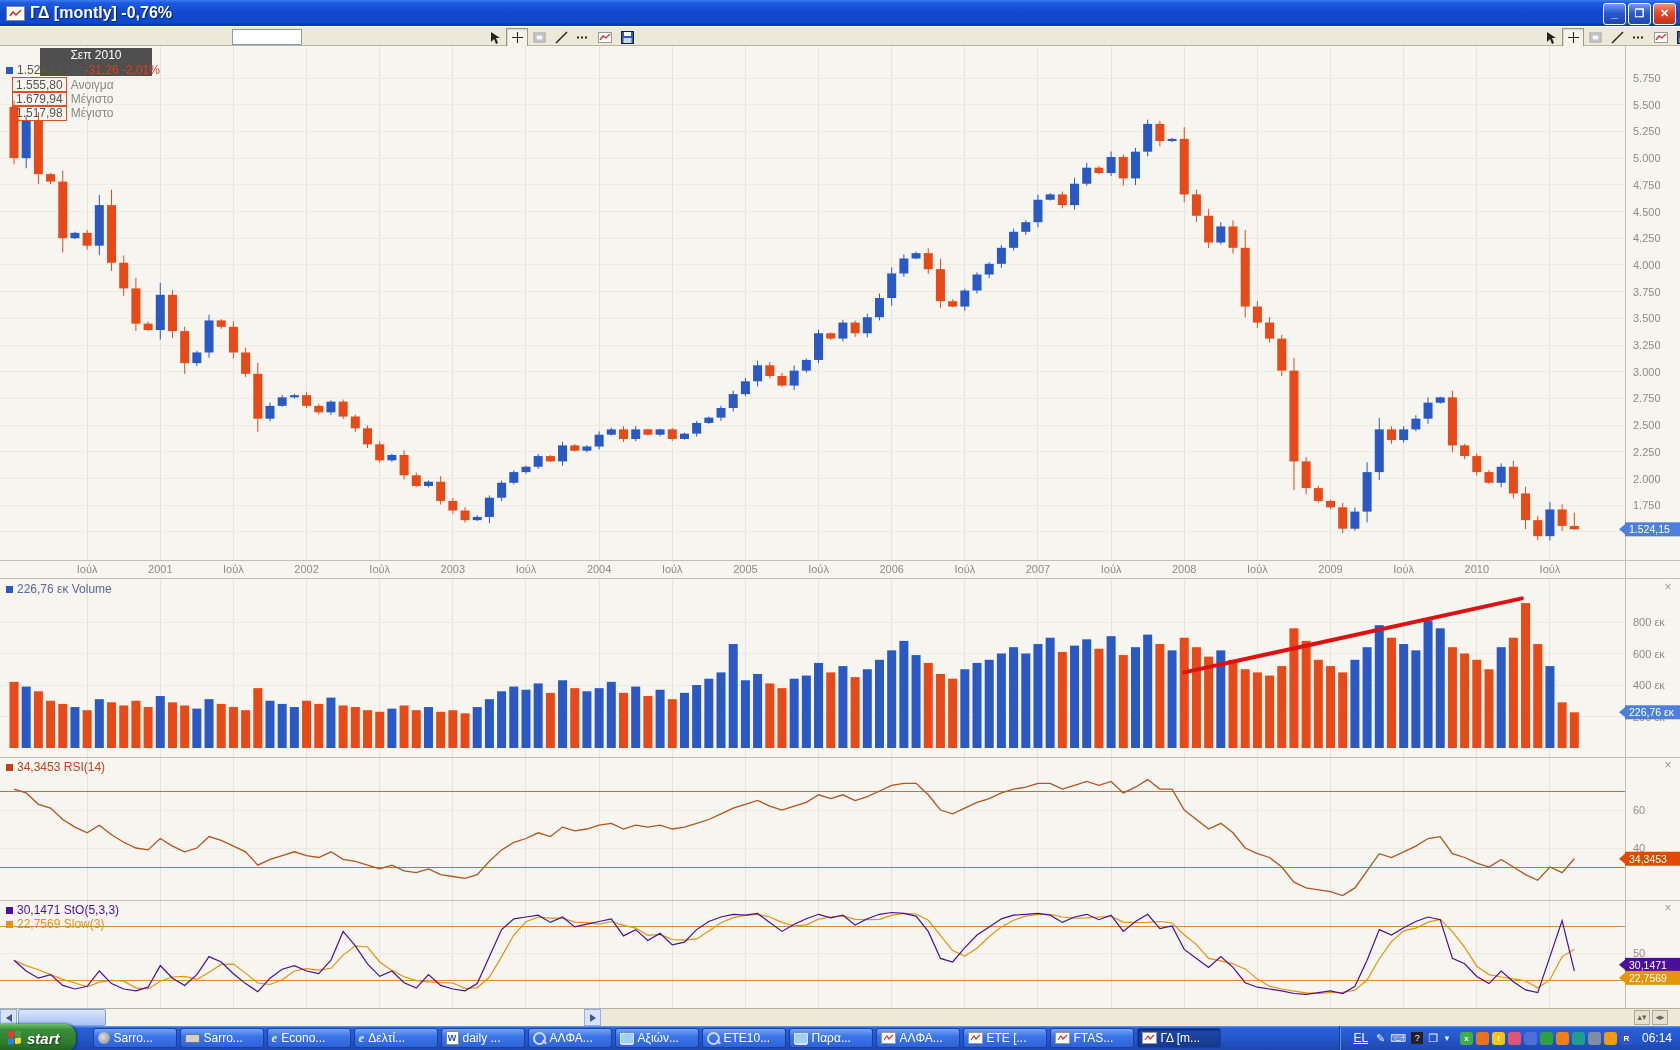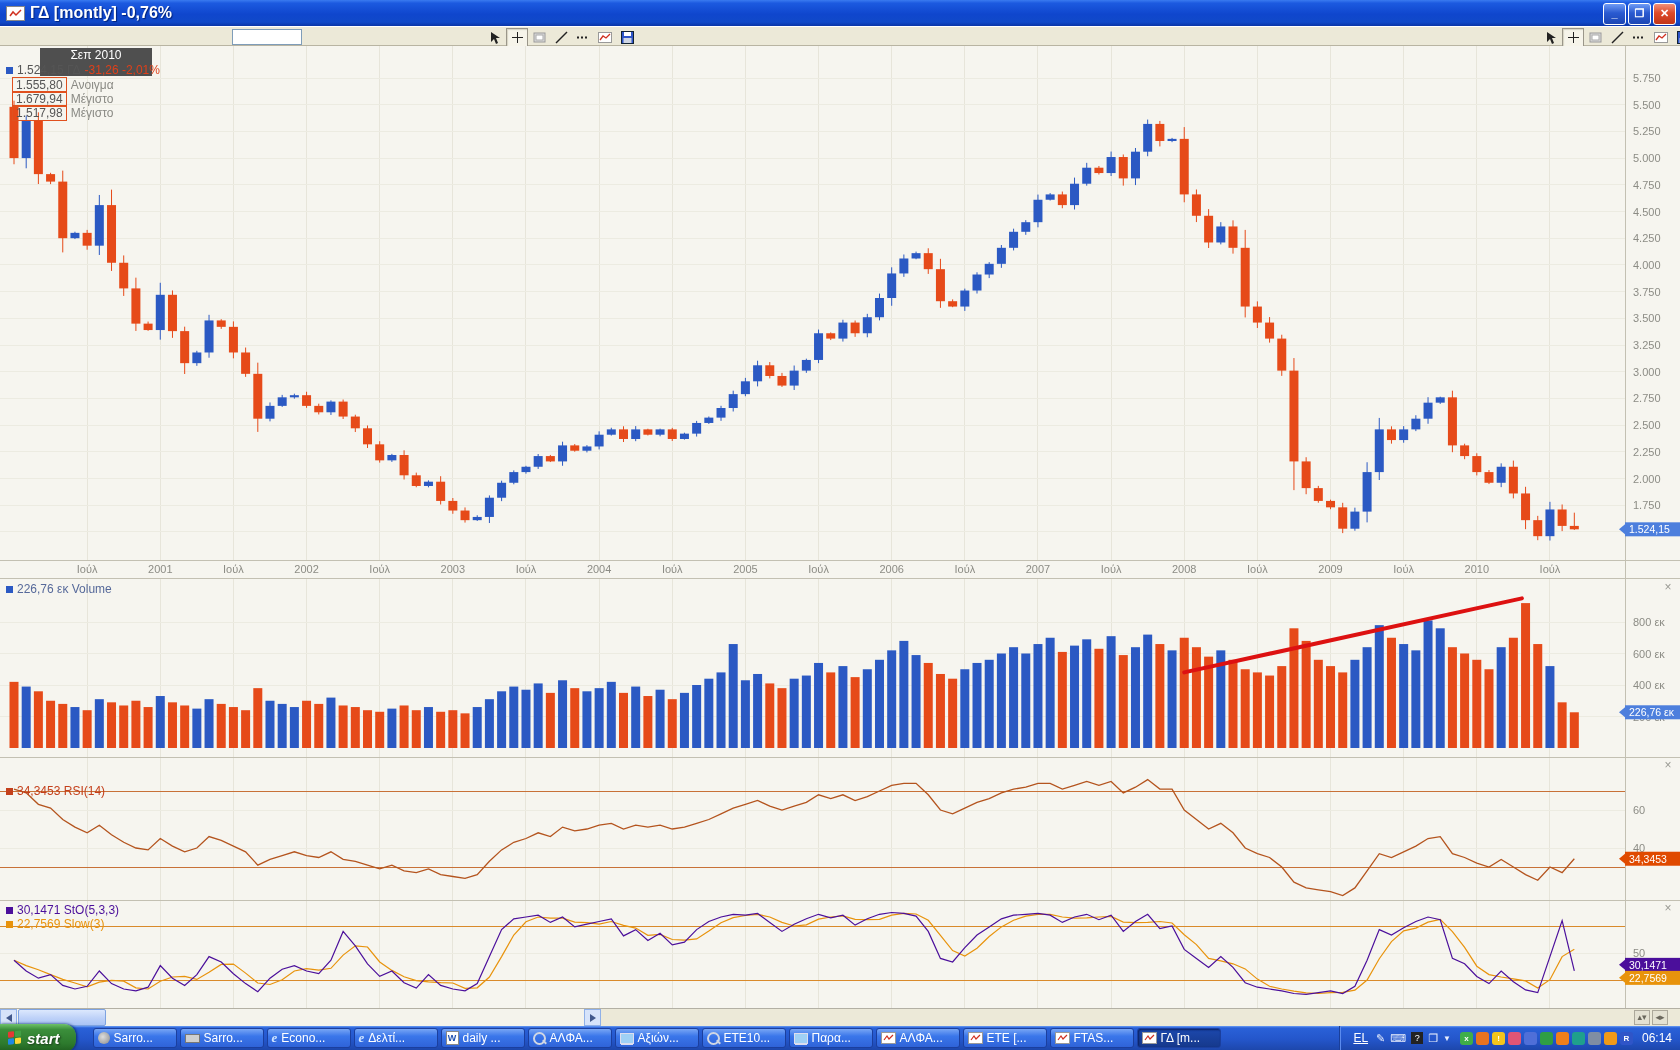--- a/index.html
+++ b/index.html
@@ -773,21 +773,21 @@
     </div>
     <div class="lg" style="top:59px;left:12px">
       <span class="valbox">1.517,98</span>
       <span class="lbl">Μέγιστο</span>
     </div>
 
     <div class="lg" style="top:536px;color:#56699a">
       <span class="sq blue"></span>
       <span>226,76 εκ Volume</span>
     </div>
-    <div class="lg" style="top:738px;color:#c4401c">
+    <div class="lg" style="top:714px;color:#c4401c">
       <span class="sq red"></span>
       <span>34,3453 RSI(14)</span>
     </div>
     <div class="lg" style="top:857px;color:#4b0f9b">
       <span class="sq purple"></span>
       <span>30,1471 StO(5,3,3)</span>
     </div>
     <div class="lg" style="top:871px;color:#e8930c">
       <span class="sq orange"></span>
       <span>22,7569 Slow(3)</span>

